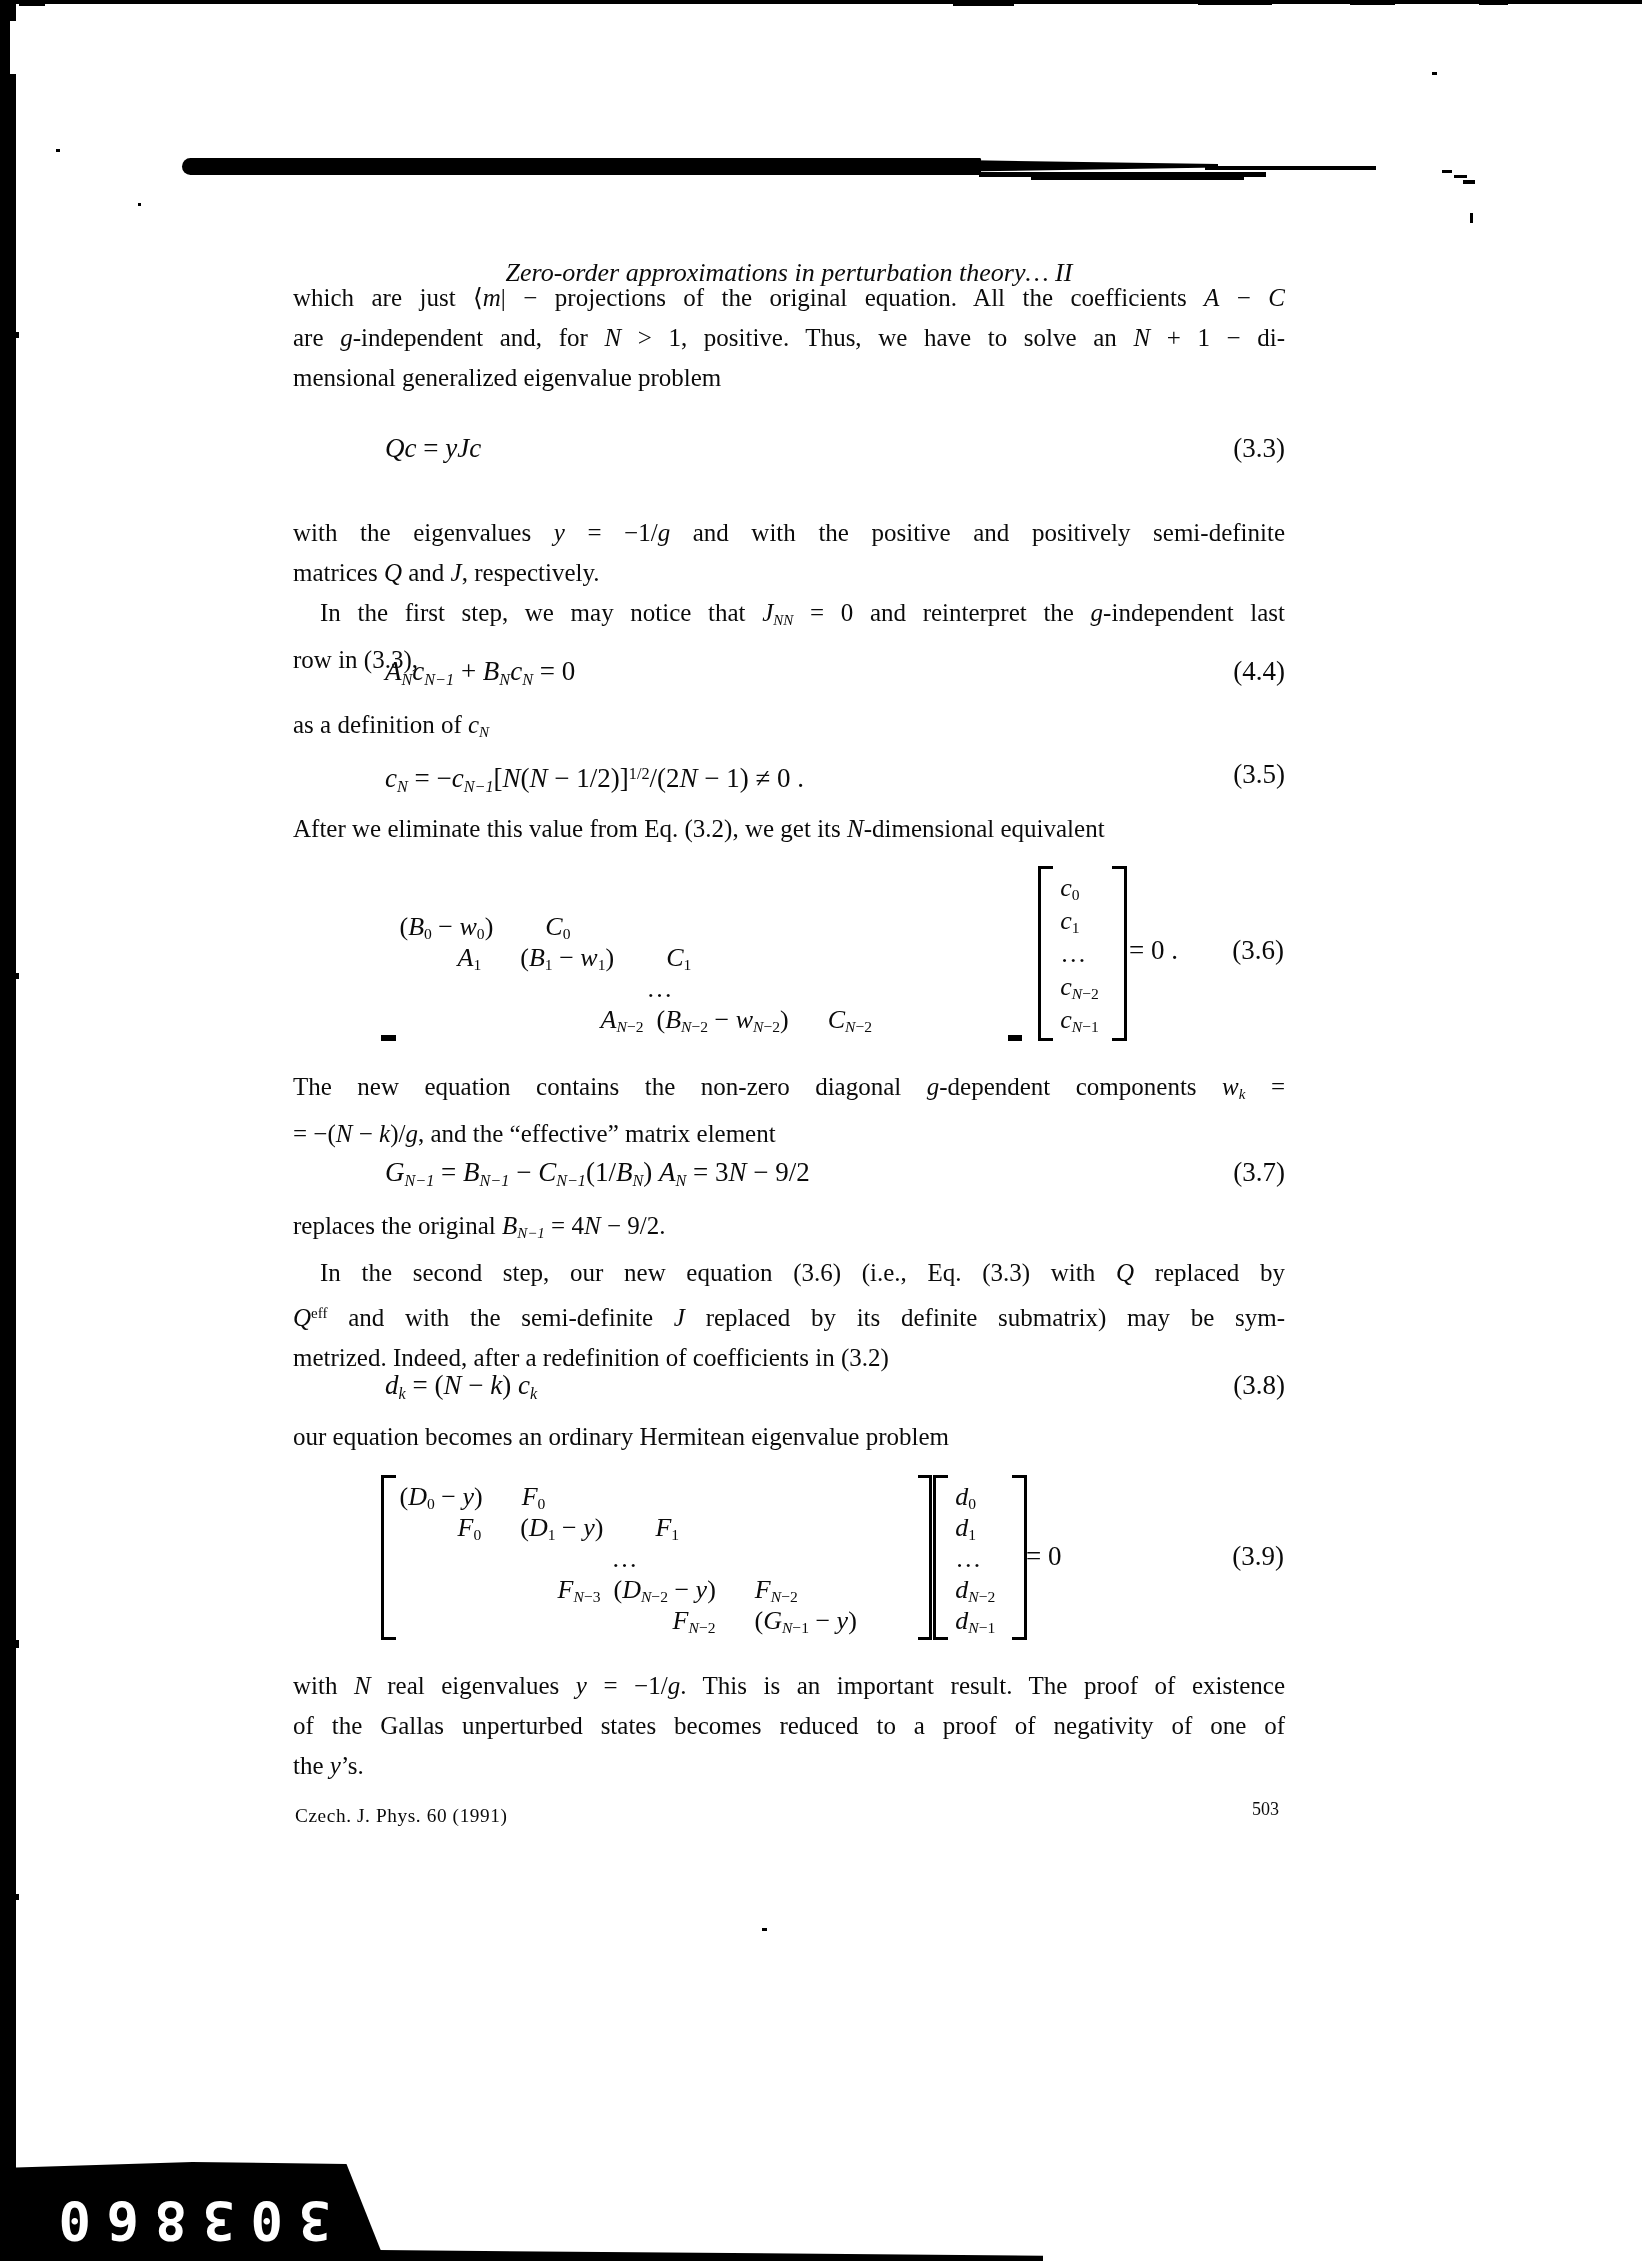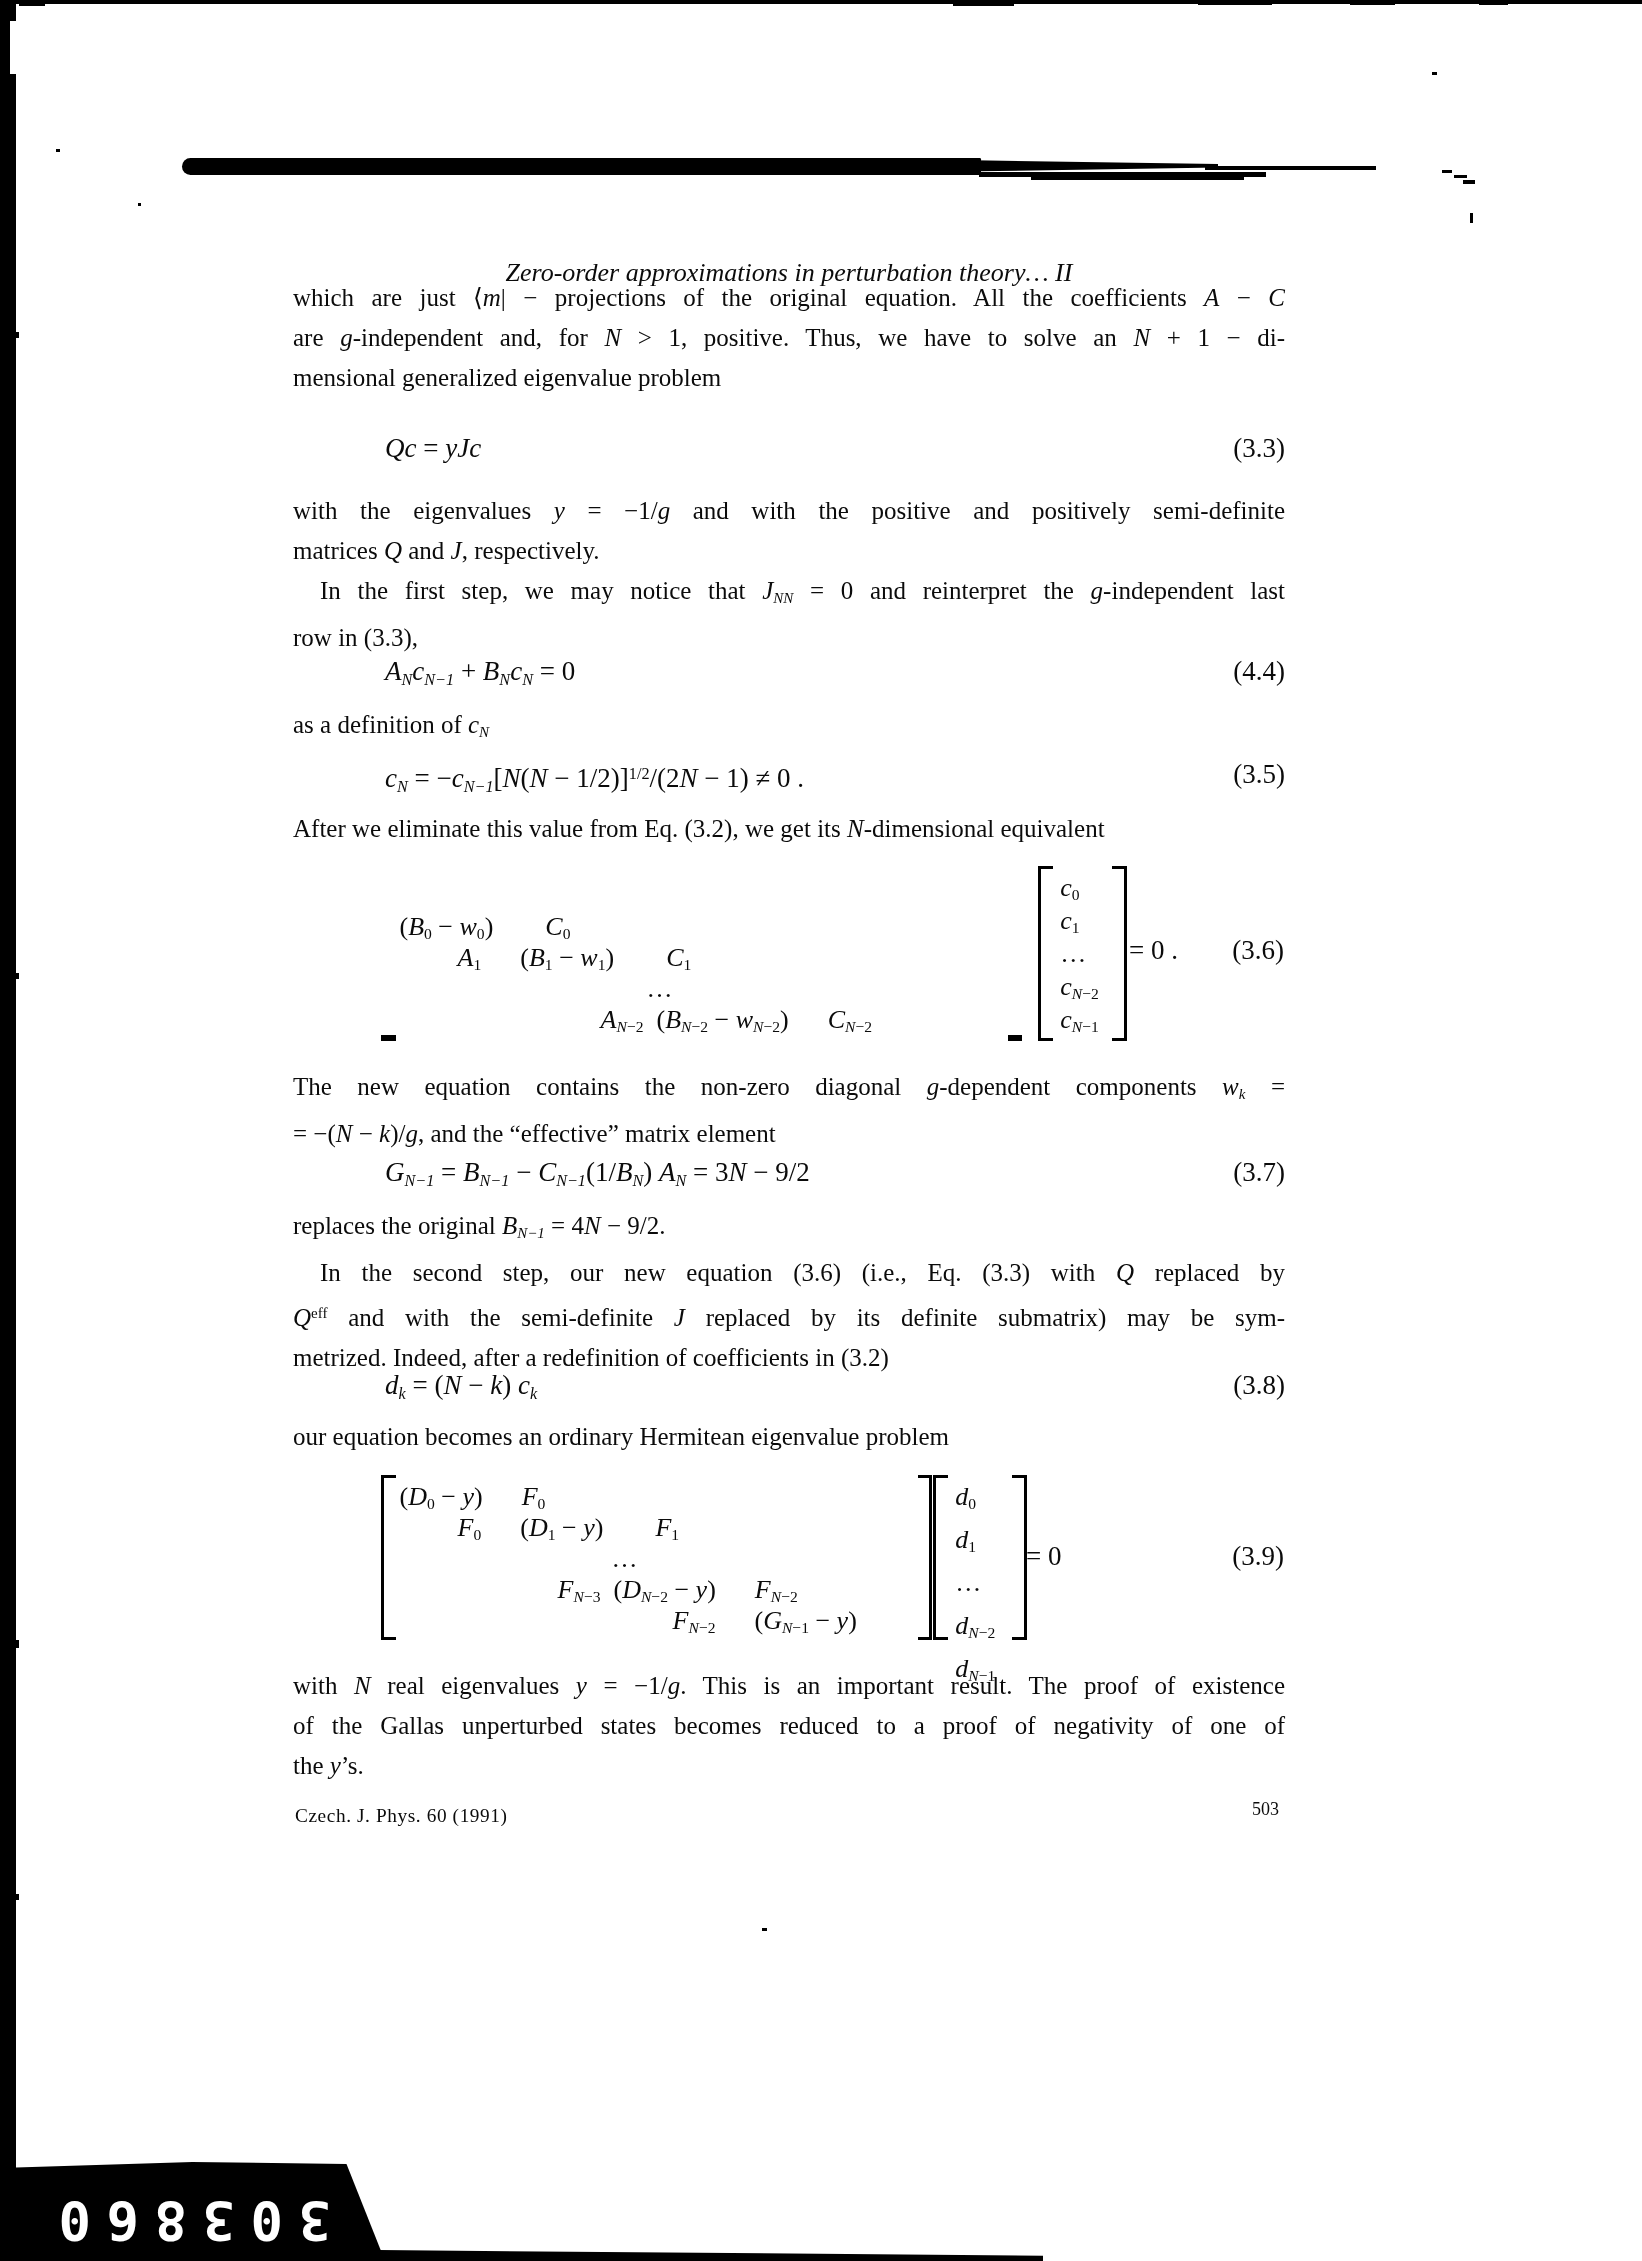--- a/index.html
+++ b/index.html
@@ -64,21 +64,21 @@
   #mx36 .r2{padding-left:251px;}#mx36 .r3{padding-left:205px;}
   #mx36 .r4{padding-left:358px;}
   #vec36{left:1038px;top:866px;height:175px;}
   #vec36 .col{width:52px;padding-left:7.7px;}
   #mx39{left:381px;top:1475px;height:165px;}
   #mx39 .col{width:522px;}
   #mx39 .r0{padding-left:3.9px;}  #mx39 .r1{padding-left:62px;}
   #mx39 .r2{padding-left:216px;}#mx39 .r3{padding-left:162px;}
   #mx39 .r4{padding-left:277px;}
   #vec39{left:933px;top:1475px;height:165px;}
-  #vec39 .col{width:57px;padding-left:7.7px;gap:12px;}
+  #vec39 .col{width:57px;padding-left:7.7px;}
   .rhs{position:absolute;font-size:27px;white-space:nowrap;}
   #rhs36{left:1129px;top:935px;}
   #lbl36{right:359px;top:935px;margin-left:20px;}
   #rhs39{left:1026px;top:1541px;}
   #lbl39{right:359px;top:1541px;}
   
   .foot-l{position:absolute;left:295px;top:1805px;font-size:19.3px;letter-spacing:0.6px;}
   .foot-r{position:absolute;right:364px;top:1799px;font-size:18px;}
 </style>
 </head>
@@ -118,21 +118,21 @@
     <div class="line jst">which are just ⟨<i>m</i>| − projections of the original equation. All the coefficients <i>A</i> − <i>C</i></div>
     <div class="line jst">are <i>g</i>-independent and, for <i>N</i> &gt; 1, positive. Thus, we have to solve an <i>N</i> + 1 − di-</div>
     <div class="line nw">mensional generalized eigenvalue problem</div>
   </div>
 
   <div class="eq" style="top:430px;">
     <div class="body"><i>Qc</i> = <i>yJc</i></div>
     <div class="lbl">(3.3)</div>
   </div>
 
-  <div class="para" style="top:491px;">
+  <div class="para" style="top:513px;">
     <div class="line jst">with the eigenvalues <i>y</i> = −1/<i>g</i> and with the positive and positively semi-definite</div>
     <div class="line nw">matrices <i>Q</i> and <i>J</i>, respectively.</div>
     <div class="line jst ind">In the first step, we may notice that <i>J<sub>NN</sub></i> = 0 and reinterpret the <i>g</i>-independent last</div>
     <div class="line nw">row in (3.3),</div>
   </div>
 
   <div class="eq" style="top:653px;">
     <div class="body"><i>A<sub>N</sub>c<sub>N−1</sub></i> + <i>B<sub>N</sub>c<sub>N</sub></i> = 0</div>
     <div class="lbl">(4.4)</div>
   </div>

